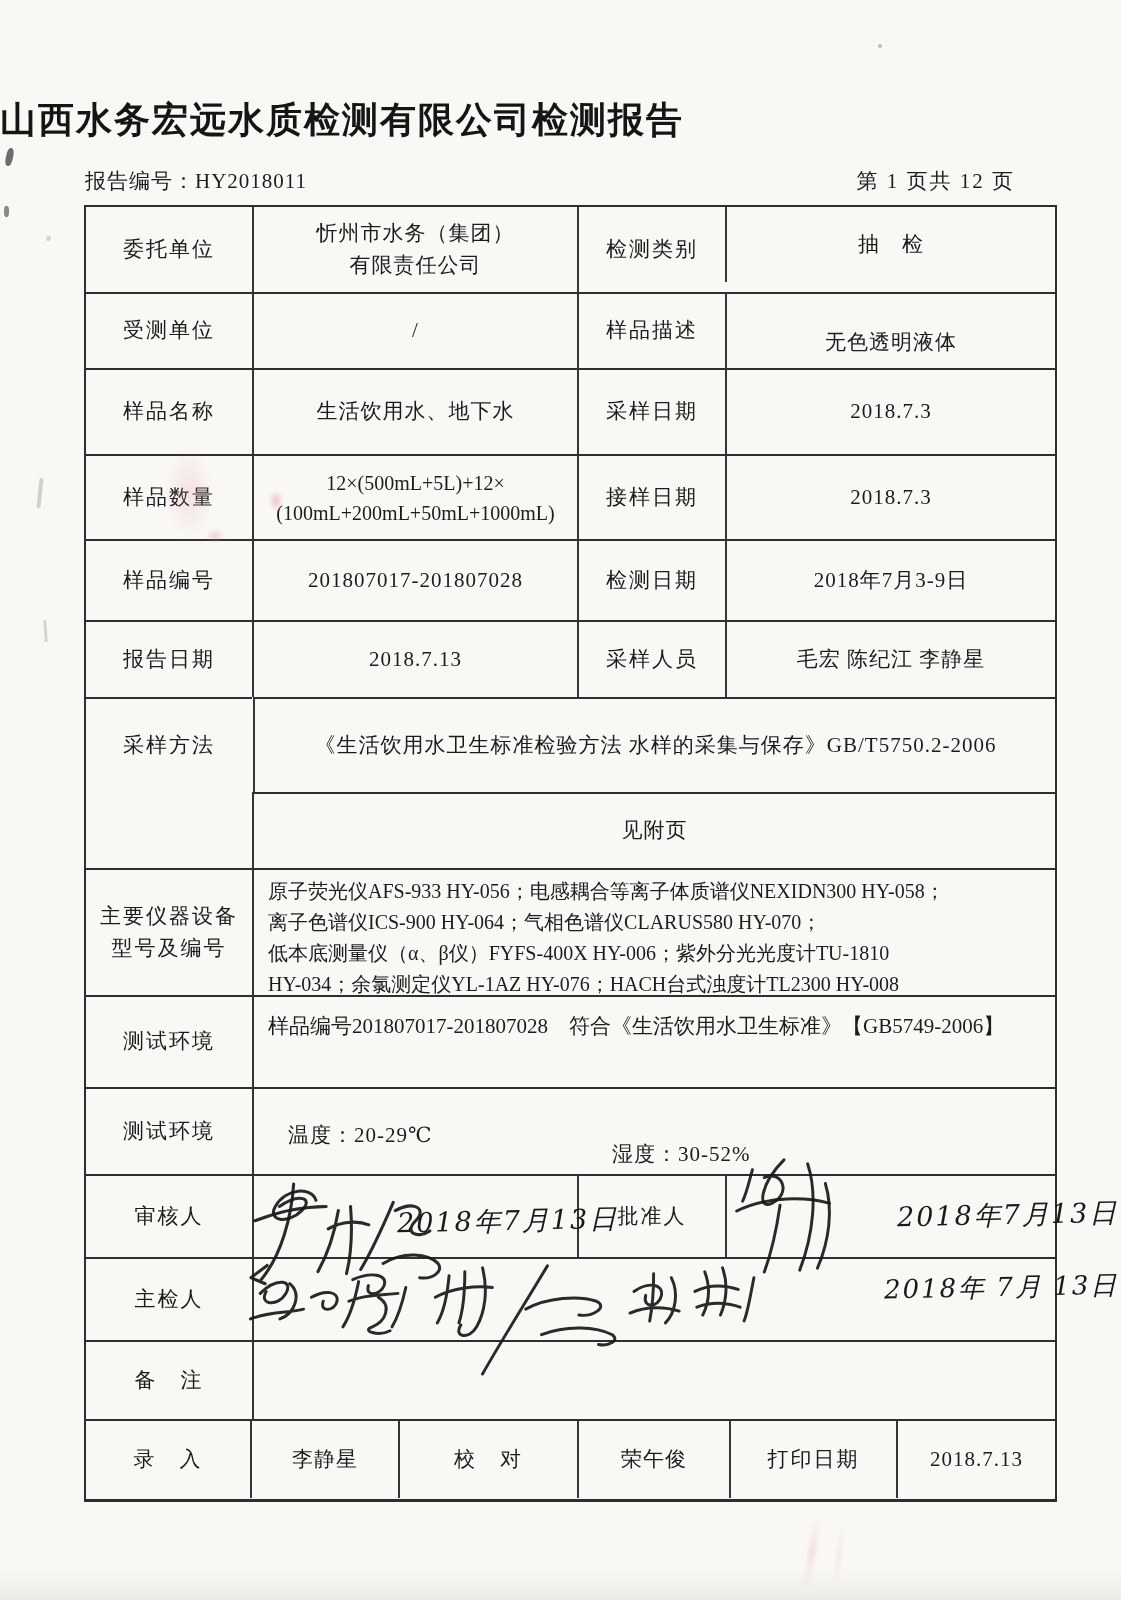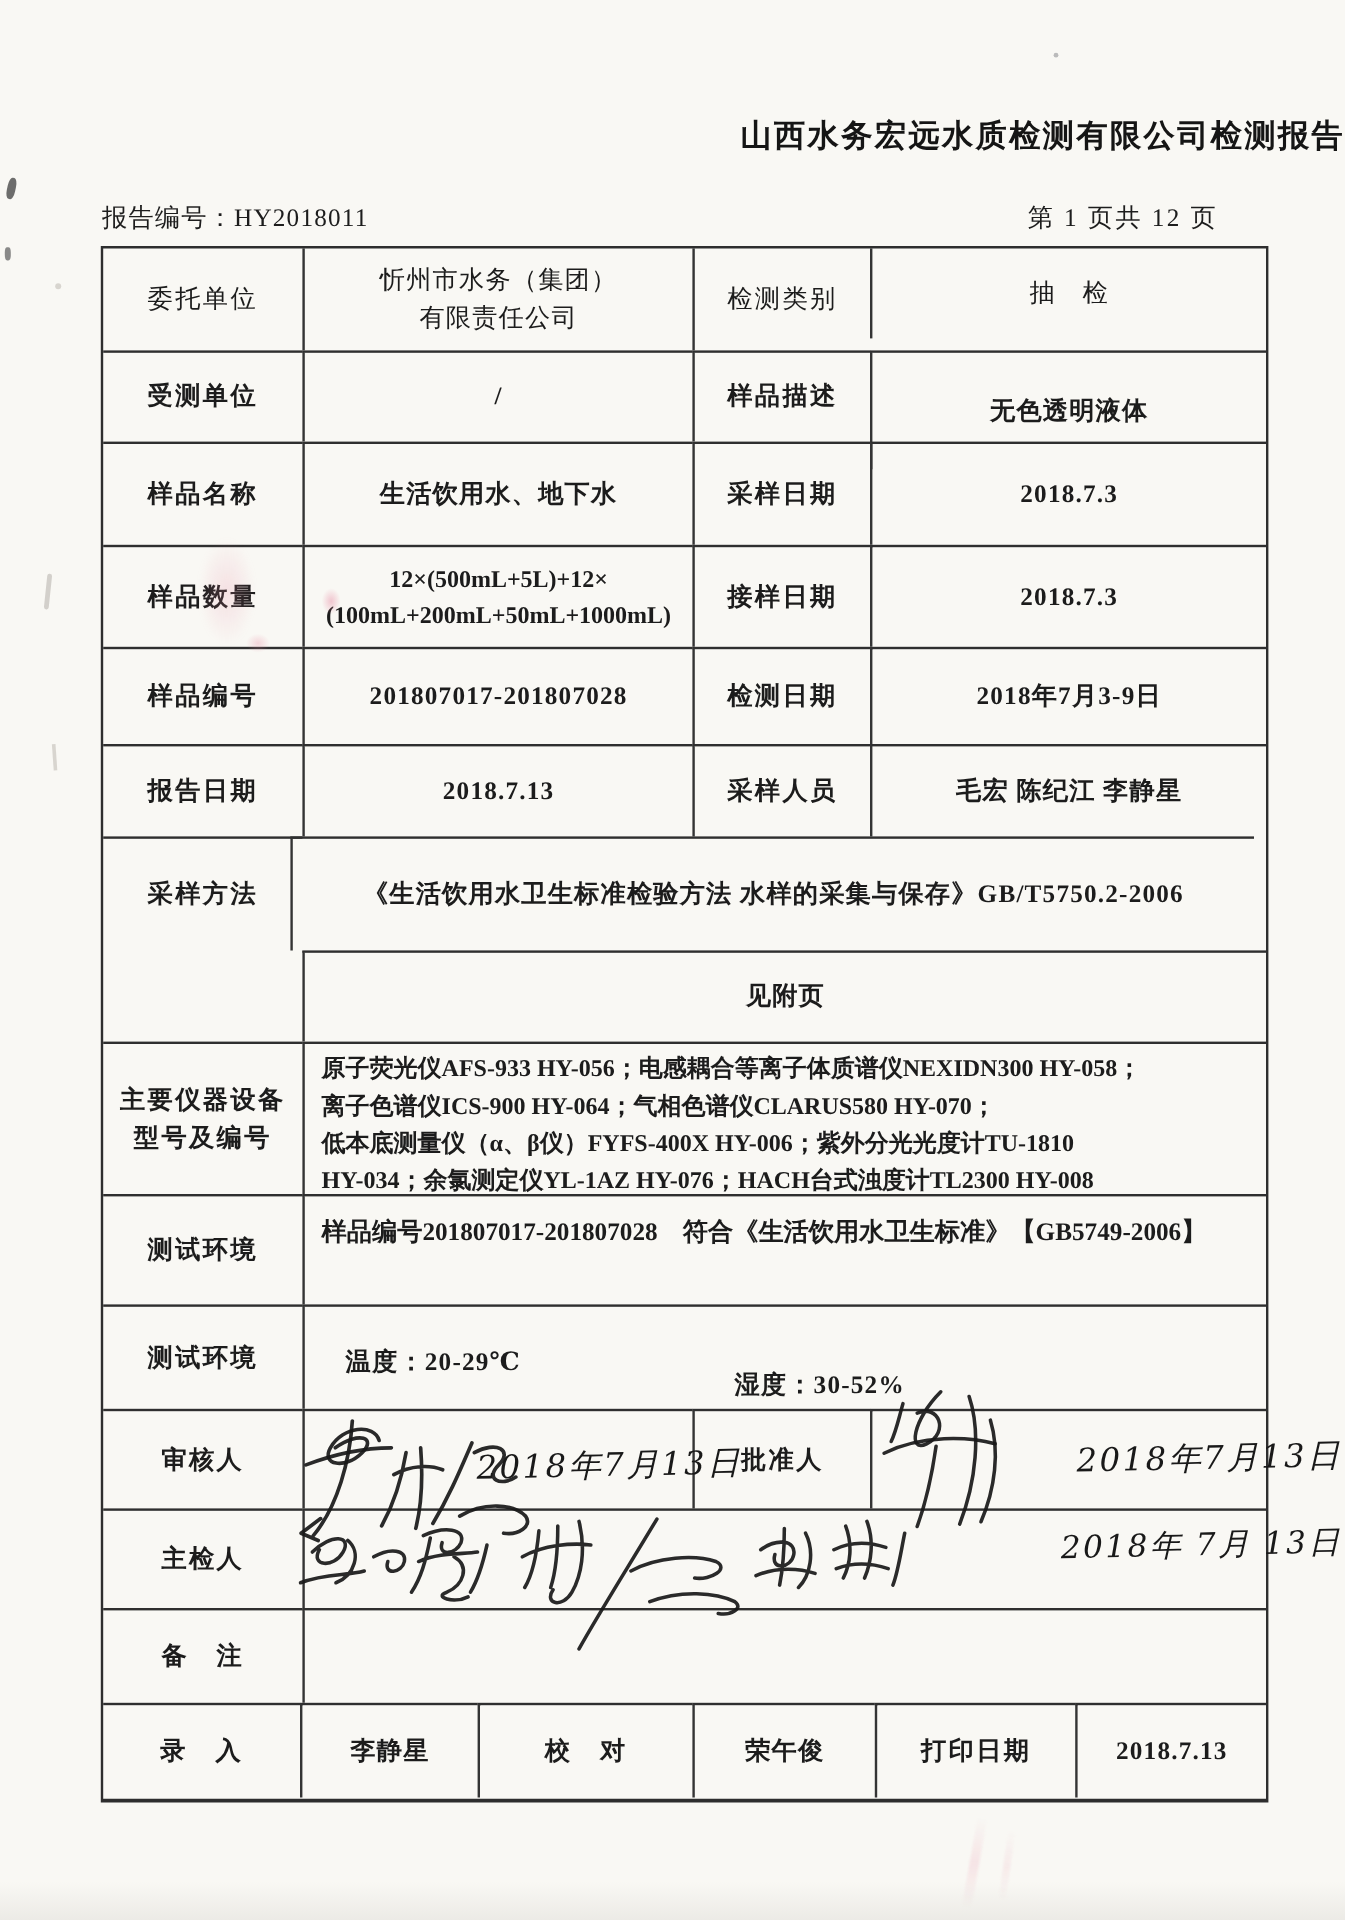--- a/index.html
+++ b/index.html
@@ -3,37 +3,37 @@
 <meta charset="utf-8">
 <style>
   html,body{margin:0;padding:0;}
   body{background:#e8e6e1;}
   .sheet{
     position:relative;width:1121px;height:1600px;margin:0 auto;
     background:#f9f8f4;overflow:hidden;
     font-family:"Liberation Serif","DejaVu Serif",serif;color:#1d1d1d;
   }
   .title{
-    position:absolute;left:0;top:96px;width:1121px;text-align:right;
+    position:absolute;left:0;top:96px;width:1121px;text-align:left;
     font-family:"Liberation Sans","DejaVu Sans",sans-serif;
-    font-weight:700;font-size:26px;letter-spacing:2px;color:#151515;
+    font-weight:700;font-size:36px;letter-spacing:2px;color:#151515;
   }
   .meta-left{position:absolute;left:85px;top:167px;font-size:21px;letter-spacing:1px;}
   .meta-right{position:absolute;right:106px;top:167px;font-size:21px;letter-spacing:2px;}
   .tbl{
     position:absolute;left:84px;top:205px;width:973px;height:1297px;
     box-sizing:border-box;border:2px solid #2e2e2e;border-bottom-width:3px;
   }
   .cell{
     position:absolute;box-sizing:border-box;
     display:flex;flex-direction:column;align-items:center;justify-content:center;
     text-align:center;font-size:21px;line-height:1.5;color:#1c1c1c;
     letter-spacing:1px;
   }
-  .bt{border-top:2px solid #2f2f2f;font-weight:bold;}
+  .bt{border-top:2px solid #2f2f2f;}
   .bl{border-left:2px solid #343434;}
   .lab{letter-spacing:2px;}
   .leftcell{align-items:flex-start;text-align:left;}
   .instr span{display:block;text-align:left;font-size:20px;line-height:31px;letter-spacing:0;}
   .sig{position:absolute;overflow:visible;}
   .sig path{fill:none;stroke:#181818;stroke-width:3;stroke-linecap:round;stroke-linejoin:round;opacity:.92;}
   .hwdate{
     position:absolute;font-family:"DejaVu Serif","Liberation Serif",serif;
     font-style:italic;font-size:27px;color:#191919;letter-spacing:2px;
     transform:rotate(-1.2deg);white-space:nowrap;
@@ -81,21 +81,21 @@
     <div class="cell bt bl" style="left:166px;top:332px;width:325px;height:81px">201807017-201807028</div>
     <div class="cell lab bt bl" style="left:491px;top:332px;width:148px;height:81px">检测日期</div>
     <div class="cell bt bl" style="left:639px;top:332px;width:330px;height:81px">2018年7月3-9日</div>
 
     <div class="cell lab bt" style="left:0;top:413px;width:166px;height:77px">报告日期</div>
     <div class="cell bt bl" style="left:166px;top:413px;width:325px;height:77px">2018.7.13</div>
     <div class="cell lab bt bl" style="left:491px;top:413px;width:148px;height:77px">采样人员</div>
     <div class="cell bt bl" style="left:639px;top:413px;width:330px;height:77px">毛宏 陈纪江 李静星</div>
 
     <div class="cell lab bt" style="left:0;top:490px;width:166px;height:95px">采样方法</div>
-    <div class="cell bt bl" style="left:156px;top:490px;width:803px;height:95px">《生活饮用水卫生标准检验方法 水样的采集与保存》GB/T5750.2-2006</div>
+    <div class="cell bt bl" style="left:167px;top:490px;width:803px;height:95px">《生活饮用水卫生标准检验方法 水样的采集与保存》GB/T5750.2-2006</div>
 
     <div class="cell bt bl" style="left:166px;top:585px;width:803px;height:76px">见附页</div>
 
     <div class="cell lab bt" style="left:0;top:661px;width:166px;height:127px">
       <span>主要仪器设备</span>
       <span>型号及编号</span>
     </div>
     <div class="cell bt bl instr leftcell" style="left:166px;top:661px;width:803px;height:127px;padding:6px 6px 6px 14px;justify-content:flex-start">
       <span>原子荧光仪AFS-933  HY-056；电感耦合等离子体质谱仪NEXIDN300  HY-058；</span>
       <span>离子色谱仪ICS-900  HY-064；气相色谱仪CLARUS580  HY-070；</span>

